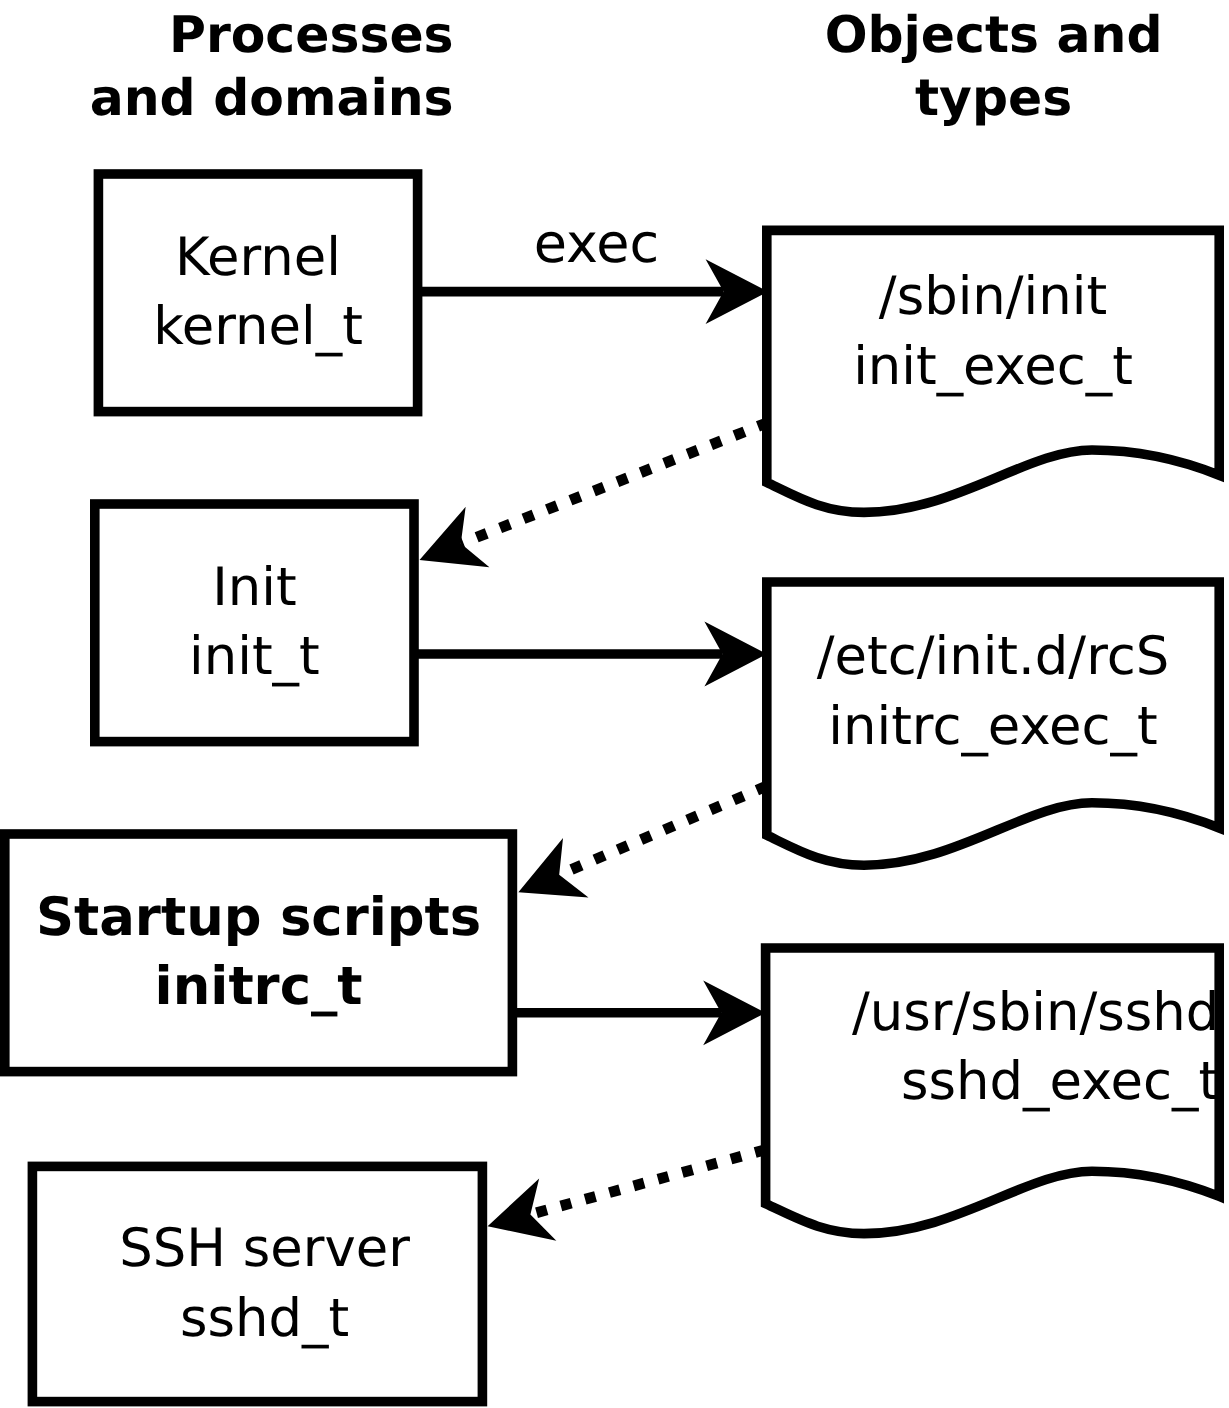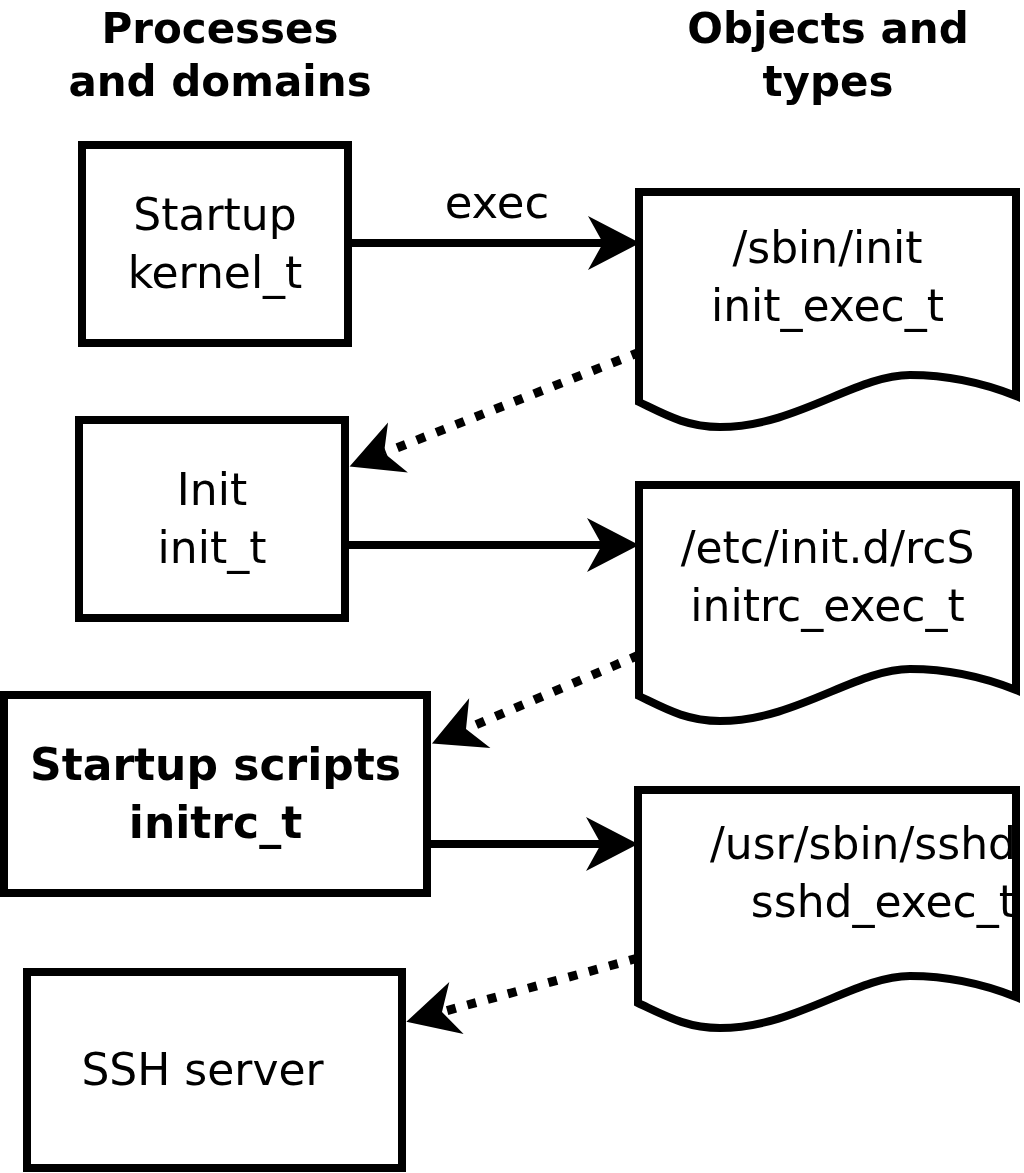--- a/index.html
+++ b/index.html
@@ -97,41 +97,42 @@
 
     <line class="solid-arrow" x1="348" y1="243" x2="603" y2="243" marker-end="url(#arrowhead)"></line>
     <line class="solid-arrow" x1="345" y1="545" x2="602" y2="545" marker-end="url(#arrowhead)"></line>
     <line class="solid-arrow" x1="427" y1="844" x2="601" y2="844" marker-end="url(#arrowhead)"></line>
 
     <line class="dotted-arrow" x1="640" y1="352" x2="384" y2="453" marker-end="url(#arrowhead)"></line>
     <line class="dotted-arrow" x1="639" y1="655" x2="466" y2="729" marker-end="url(#arrowhead)"></line>
     <line class="dotted-arrow" x1="638" y1="958" x2="442" y2="1012" marker-end="url(#arrowhead)"></line>
   </svg>
 
-  <div class="hdr" style="left:50px; top:2px;">Processes
+  <div class="hdr" style="left:38px; top:2px;text-align:right;">Processes
 and domains</div>
   <div class="hdr" style="left:658px; top:2px;">Objects and
 types</div>
 
   <div class="edge-label" style="left:397px; top:180px;">exec</div>
 
   <div class="nodelabel" style="left:82px; top:145px; width:266px; height:198px;">
-    <div>Startup</div>
+    <div>Kernel</div>
     <div>kernel_t</div>
   </div>
   <div class="nodelabel" style="left:79px; top:420px; width:266px; height:198px;text-align:right;">
     <div>Init</div>
     <div>init_t</div>
   </div>
   <div class="nodelabel" style="left:4px; top:695px; width:423px; height:198px;font-weight:bold;">
     <div>Startup scripts</div>
     <div>initrc_t</div>
   </div>
-  <div class="nodelabel" style="left:15px; top:972px; width:375px; height:196px;">
+  <div class="nodelabel" style="left:33px; top:972px; width:375px; height:196px;">
     <div>SSH server</div>
+    <div>sshd_t</div>
   </div>
 
   <div class="nodelabel" style="left:639px; top:192px; width:377px; height:170px;">
     <div>/sbin/init</div>
     <div>init_exec_t</div>
   </div>
   <div class="nodelabel" style="left:639px; top:485px; width:377px; height:184px;">
     <div>/etc/init.d/rcS</div>
     <div>initrc_exec_t</div>
   </div>

